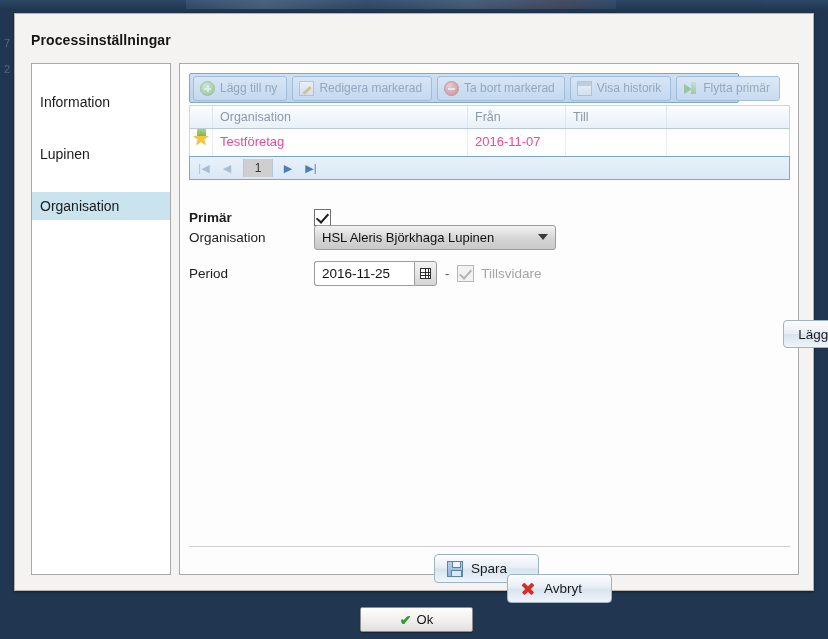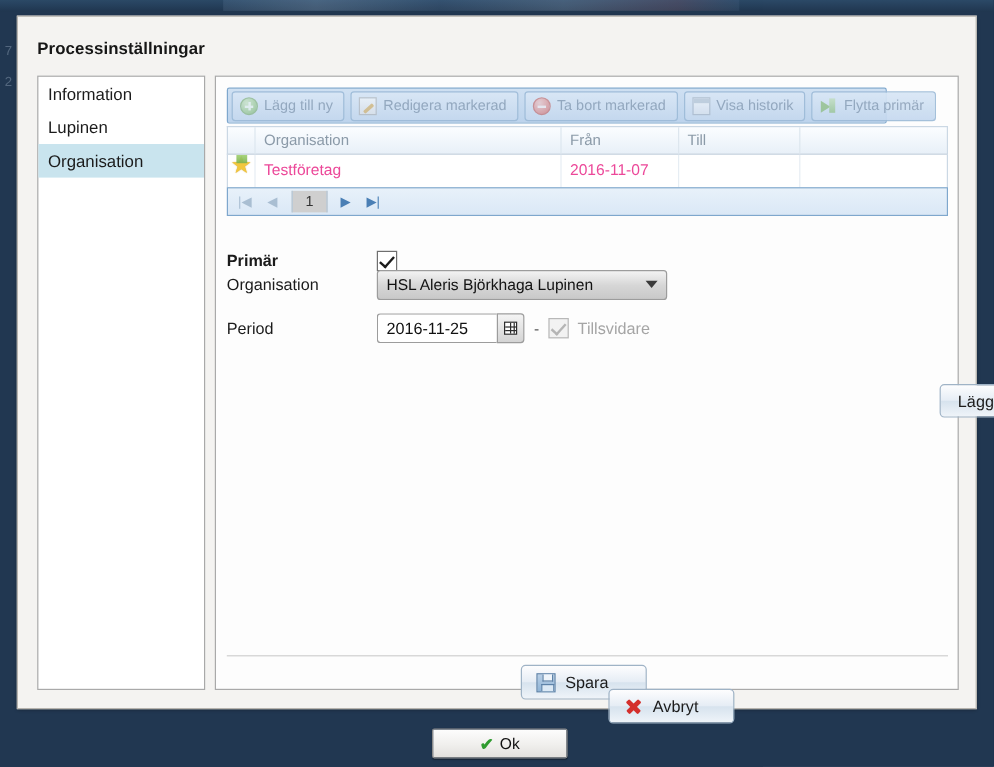--- a/index.html
+++ b/index.html
@@ -88,20 +88,21 @@
     box-sizing: border-box;
   }
   .sidebar-item {
     height: 28px;
     line-height: 28px;
     padding-left: 8px;
     font-size: 14px;
     color: #1b1b1b;
     white-space: nowrap;
     cursor: default;
+    margin-top: 24px;
   }
   .sidebar-item.selected {
     background: #c9e4ee;
   }
 
   
   #content-panel {
     position: absolute;
     left: 164px;
     top: 49px;

